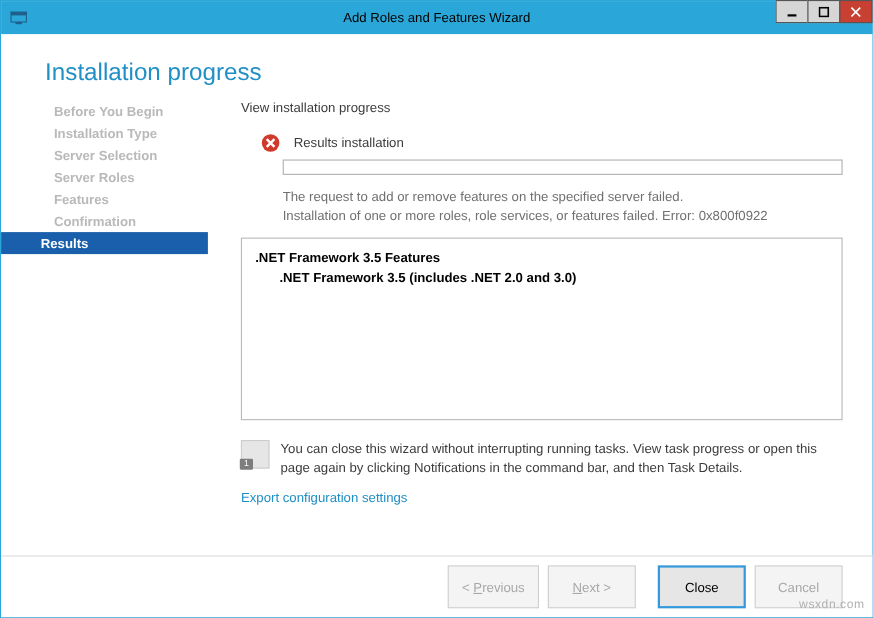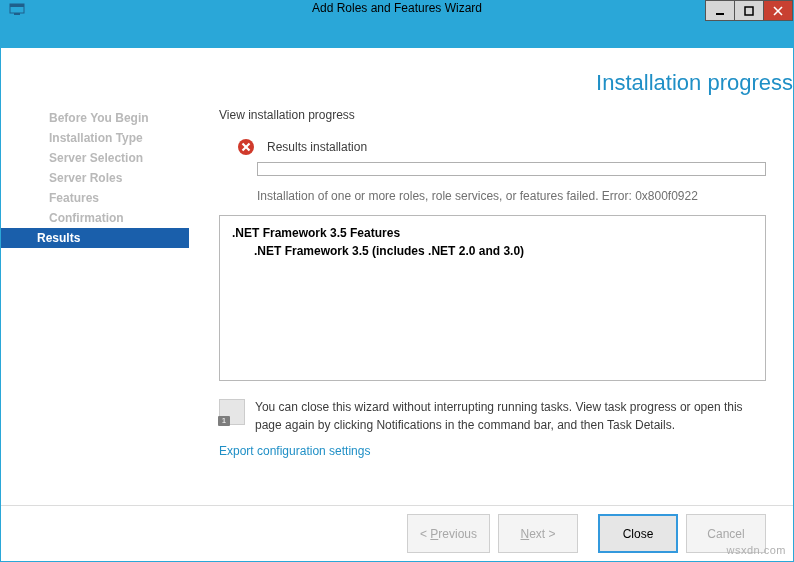--- a/index.html
+++ b/index.html
@@ -1,26 +1,26 @@
 <!DOCTYPE html>
 <html><head>
   <meta charset="utf-8">
   <style>
     * { box-sizing: border-box; margin: 0; padding: 0; font-family: "Segoe UI", Tahoma, sans-serif; }
     body { width: 794px; height: 562px; background: #fff; position: relative; overflow: hidden; }
     .window { width: 794px; height: 562px; border: 1px solid #2aa7d8; background: #fff; display: flex; flex-direction: column; }
-    .titlebar { height: 47px; background: #2aa7d8; display: flex; align-items: flex-start; position: relative; }
+    .titlebar { height: 30px; background: #2aa7d8; display: flex; align-items: center; position: relative; }
     .titlebar .title-icon { width: 16px; height: 16px; margin-left: 8px; display: inline-flex; align-items: center; justify-content: center; }
     .titlebar .title-text { position: absolute; left: 0; right: 0; text-align: center; font-size: 12px; color: #000; pointer-events: none; }
     .win-controls { position: absolute; right: 0; top: -1px; display: flex; }
     .win-btn { width: 30px; height: 21px; border: 1px solid #555; background: #d6d6d6; display: flex; align-items: center; justify-content: center; margin-left: -1px; }
     .win-btn.close { background: #c84031; color: #fff; }
     .win-btn svg { display: block; }
     .client { flex: 1; display: flex; flex-direction: column; background: #fff; }
-    .header-area { padding: 22px 0 12px 12px; text-align: right; }
+    .header-area { padding: 22px 0 12px 40px; }
     .header-area h1 { font-size: 22px; font-weight: 300; color: #1f8fc6; }
     .body { flex: 1; display: flex; padding: 0 27px 0 0; }
     .sidebar { width: 188px; flex-shrink: 0; padding-top: 0px; font-weight: bold; }
     .sidebar-item { padding: 3px 0 3px 48px; font-size: 12px; color: #b9b9b9; cursor: default; }
     .sidebar-item.selected { background: #1a5fab; color: #fff; padding-left: 36px; }
     .content { flex: 1; padding-left: 30px; display: flex; flex-direction: column; min-width: 0; }
     .content-title { font-size: 12px; color: #3c3c3c; margin-bottom: 16px; }
     .status-row { display: flex; align-items: center; margin-bottom: 6px; padding-left: 18px; }
     .status-icon { width: 18px; height: 18px; margin-right: 12px; flex-shrink: 0; }
     .status-text { font-size: 12px; color: #3c3c3c; }
@@ -105,20 +105,21 @@
               </svg>
           </span>
           <span class="status-text">Results installation</span>
         </div>
 
         <div class="progress-wrap">
           <div class="progress-bar"></div>
         </div>
 
         <div class="error-block">
+          <p>The request to add or remove features on the specified server failed.</p>
           <p>Installation of one or more roles, role services, or features failed. Error: 0x800f0922</p>
         </div>
 
         <div class="feature-box">
           <div class="f-parent">.NET Framework 3.5 Features</div>
           <div class="f-child">.NET Framework 3.5 (includes .NET 2.0 and 3.0)</div>
         </div>
 
         <div class="info-row">
           <div class="info-icon">

